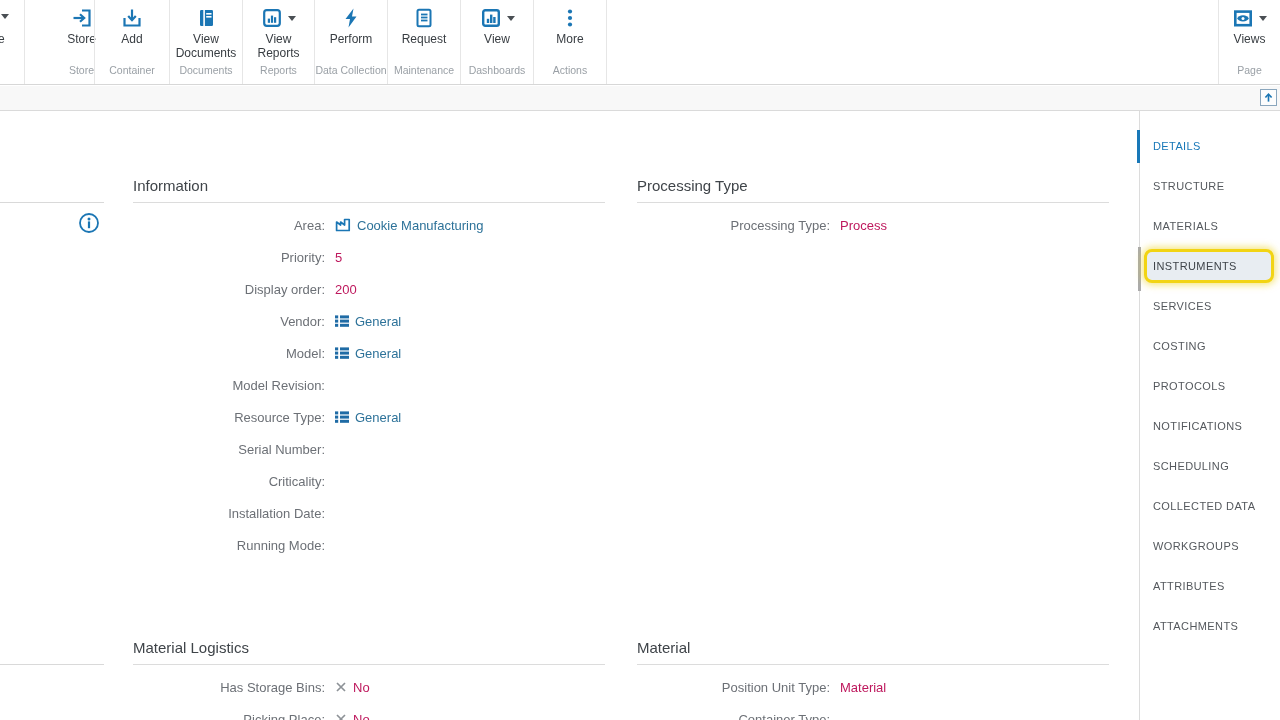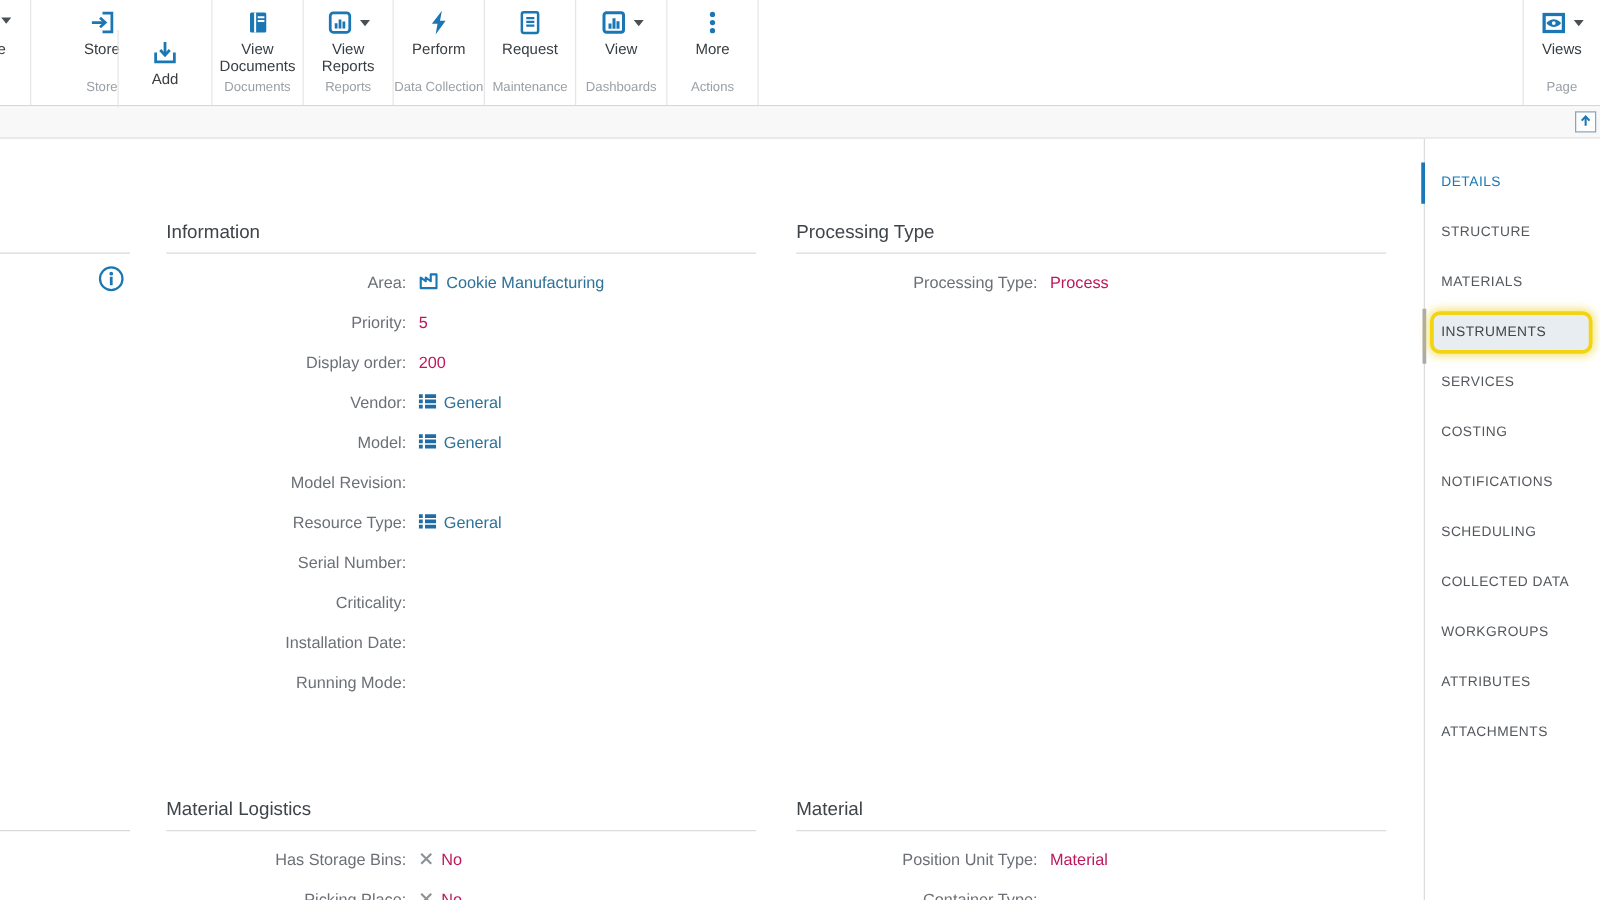--- a/index.html
+++ b/index.html
@@ -77,21 +77,21 @@
               <path d="M11 3.5 H18.5 V18.5 H11" fill="none" stroke="#1b76b4" stroke-width="2.2"></path>
               <line x1="2.5" y1="11" x2="12.5" y2="11" stroke="#1b76b4" stroke-width="2.2"></line>
               <path d="M9 7.2 L13.2 11 L9 14.8" fill="none" stroke="#1b76b4" stroke-width="2.2"></path>
             </svg>
           </span>
         </div>
         <div class="tb-btn-label">Store</div>
       </div>
       <div class="tb-group-label">Store</div>
     </div>
-    <div class="tb-group" style="width: 75px; margin-top: 24px;">
+    <div class="tb-group" style="width: 75px;">
       <div class="tb-btn">
         <div class="tb-iconrow">
           <span style="display: flex; align-items: center;">
             <svg width="22" height="22" viewBox="0 0 22 22">
               <path d="M3.5 11 V18.5 H18.5 V11" fill="none" stroke="#1b76b4" stroke-width="2.2"></path>
               <line x1="11" y1="2.5" x2="11" y2="12.5" stroke="#1b76b4" stroke-width="2.2"></line>
               <path d="M7.2 9 L11 13.2 L14.8 9" fill="none" stroke="#1b76b4" stroke-width="2.2"></path>
             </svg>
           </span>
         </div>
@@ -417,20 +417,23 @@
           <span>INSTRUMENTS</span>
         </div>
       </div>
       <div class="sb-item">
         <span>SERVICES</span>
       </div>
       <div class="sb-item">
         <span>COSTING</span>
       </div>
       <div class="sb-item">
+        <span>PROTOCOLS</span>
+      </div>
+      <div class="sb-item">
         <span>NOTIFICATIONS</span>
       </div>
       <div class="sb-item">
         <span>SCHEDULING</span>
       </div>
       <div class="sb-item">
         <span>COLLECTED DATA</span>
       </div>
       <div class="sb-item">
         <span>WORKGROUPS</span>

